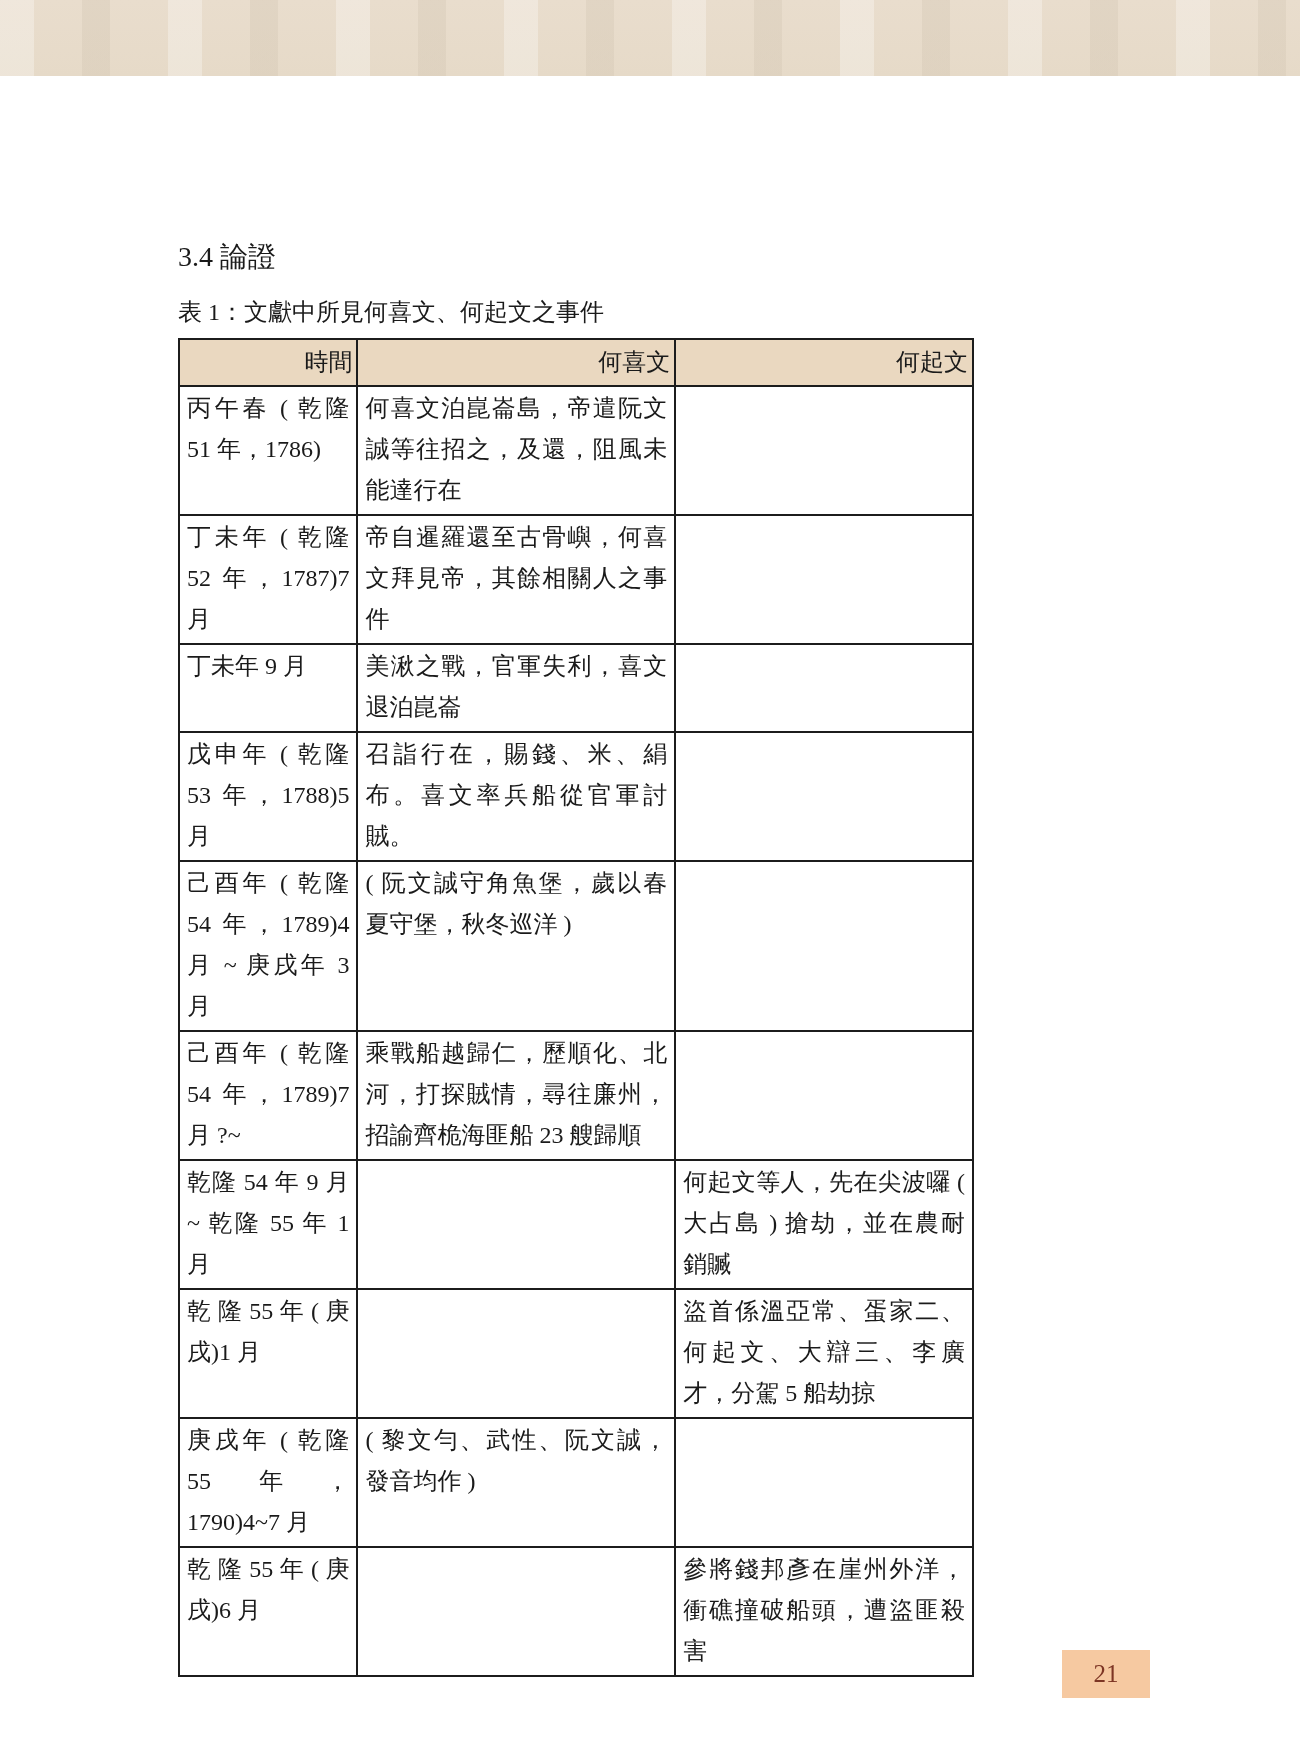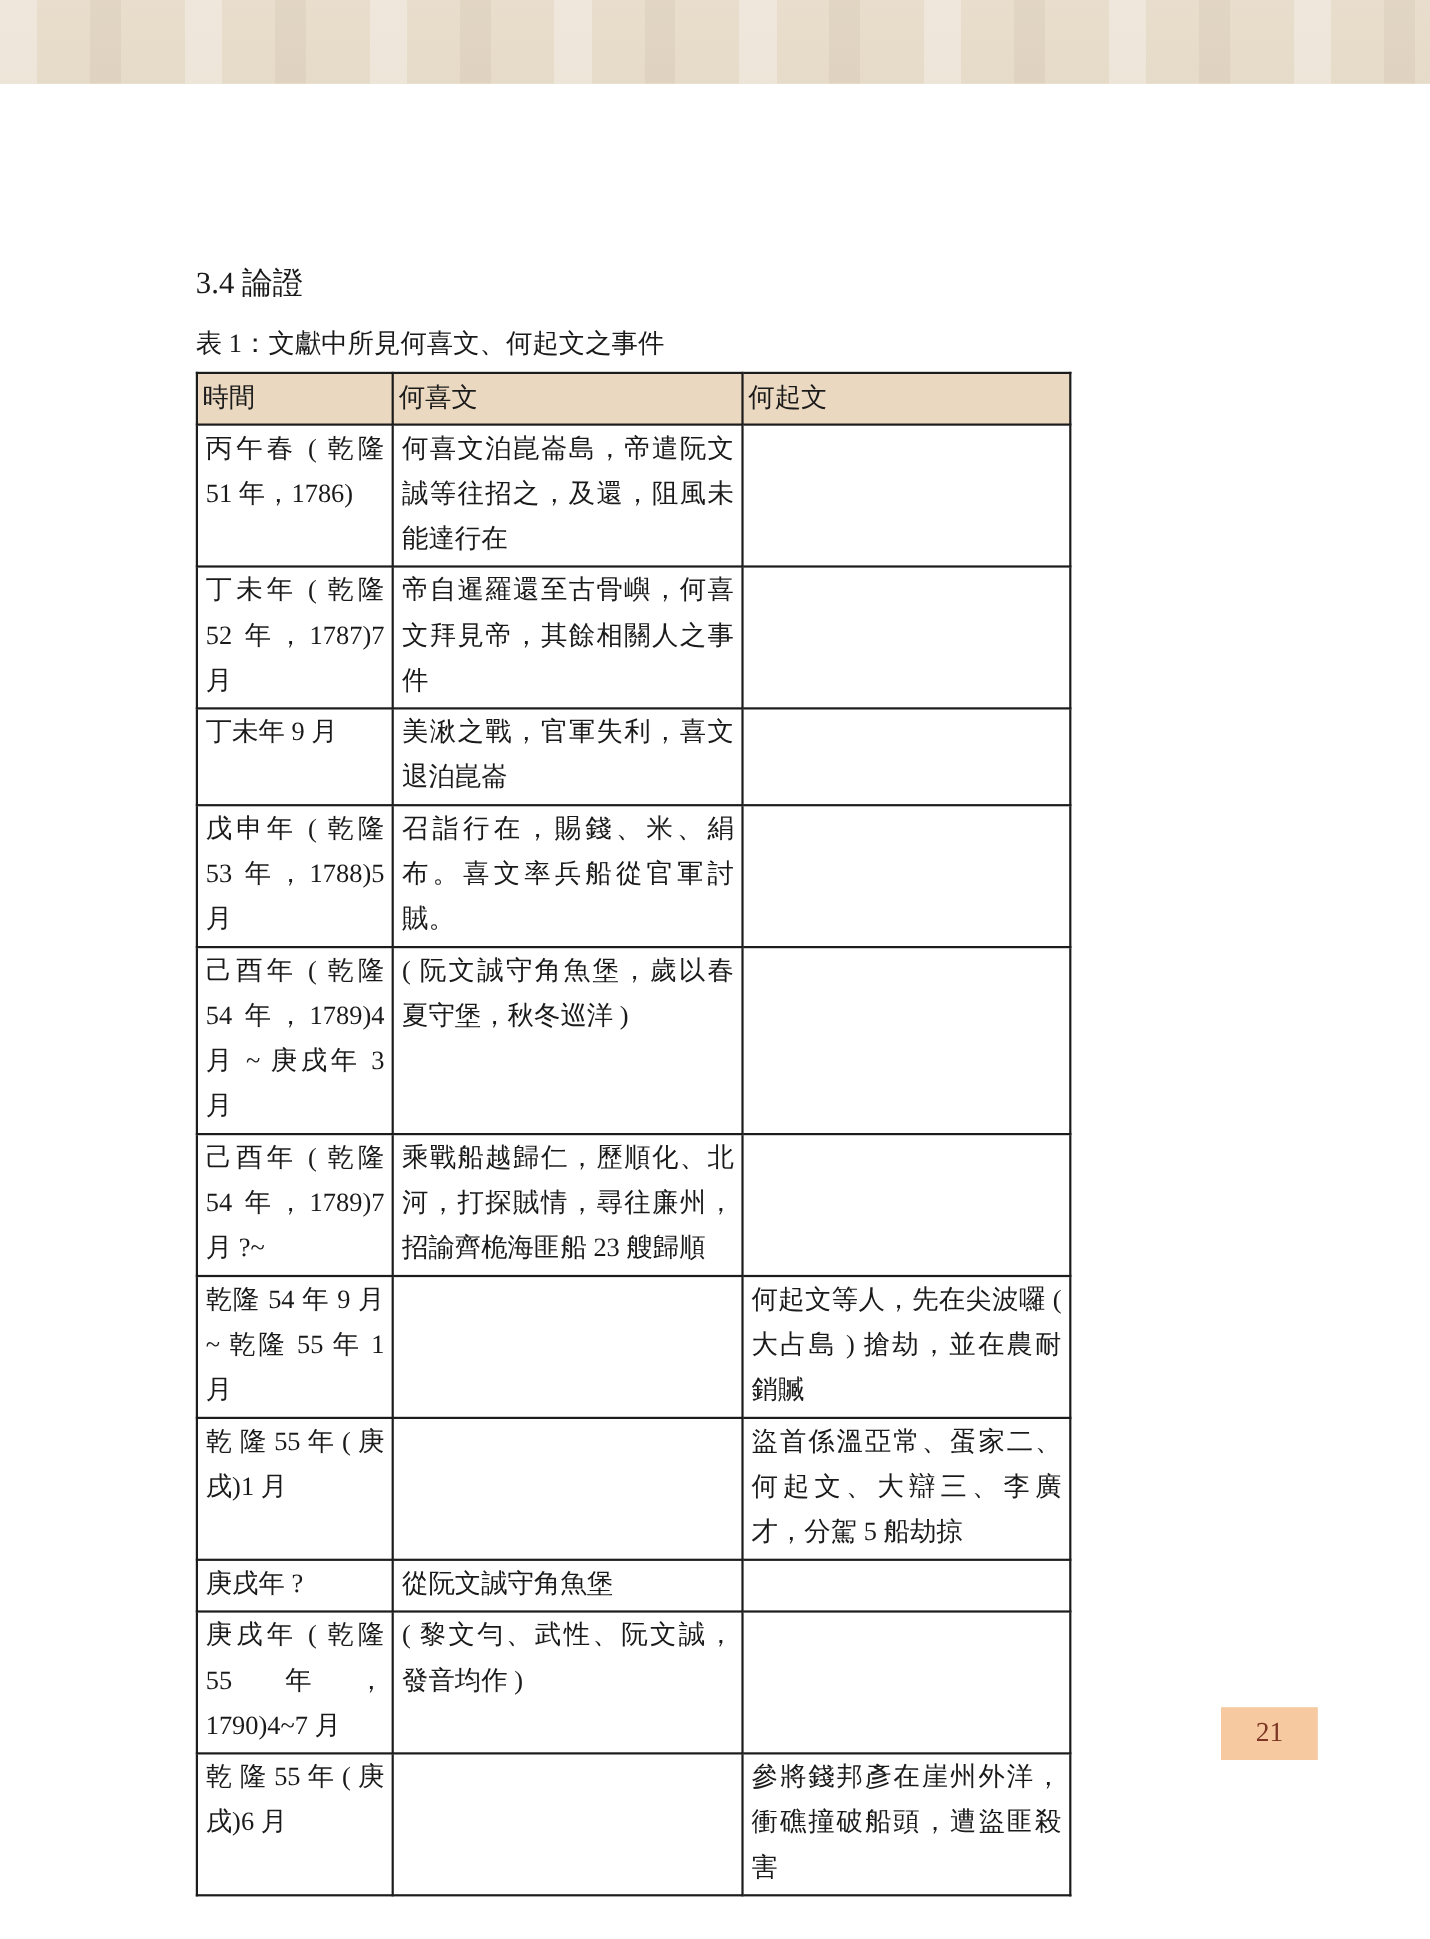--- a/index.html
+++ b/index.html
@@ -47,29 +47,29 @@
     border:2px solid #1c1c1c;
     font-size:24px; line-height:41px;
     padding:1px 7px 3px 7px;
     vertical-align:top;
     text-align:justify;
     word-break:break-word;
   }
   table.events th {
     background:#ead8c0;
     font-weight:normal;
-    text-align:left;
+    text-align:right;
     padding:2px 4px;
   }
   .page-number-box {
-    position:absolute; left:1062px; top:1552px;
+    position:absolute; left:1062px; top:1650px;
     width:88px; height:48px;
     background:#f6c9a1;
     display:flex; align-items:center; justify-content:center;
-    font-size:25px; color:#7d3524;margin-left:48px;
+    font-size:25px; color:#7d3524;
   }
 </style>
 </head>
 <body>
 
 <div class="top-banner"></div>
 
 <div class="content">
 
   <h1 class="section-heading">3.4 論證</h1>
@@ -123,25 +123,20 @@
       <td>乾隆 54 年 9 月 ~ 乾隆 55 年 1 月</td>
       <td></td>
       <td>何起文等人，先在尖波囉 ( 大占島 ) 搶劫，並在農耐銷贓</td>
     </tr>
     <tr>
       <td>乾 隆 55 年 ( 庚戌)1 月</td>
       <td></td>
       <td>盜首係溫亞常、蛋家二、何起文、大辯三、李廣才，分駕 5 船劫掠</td>
     </tr>
     <tr>
-      <td>庚戌年 ?</td>
-      <td>從阮文誠守角魚堡</td>
-      <td></td>
-    </tr>
-    <tr>
       <td>庚戌年 ( 乾隆 55 年，1790)4~7 月</td>
       <td>( 黎文勻、武性、阮文誠，發音均作 )</td>
       <td></td>
     </tr>
     <tr>
       <td>乾 隆 55 年 ( 庚戌)6 月</td>
       <td></td>
       <td>參將錢邦彥在崖州外洋，衝礁撞破船頭，遭盜匪殺害</td>
     </tr>
 

